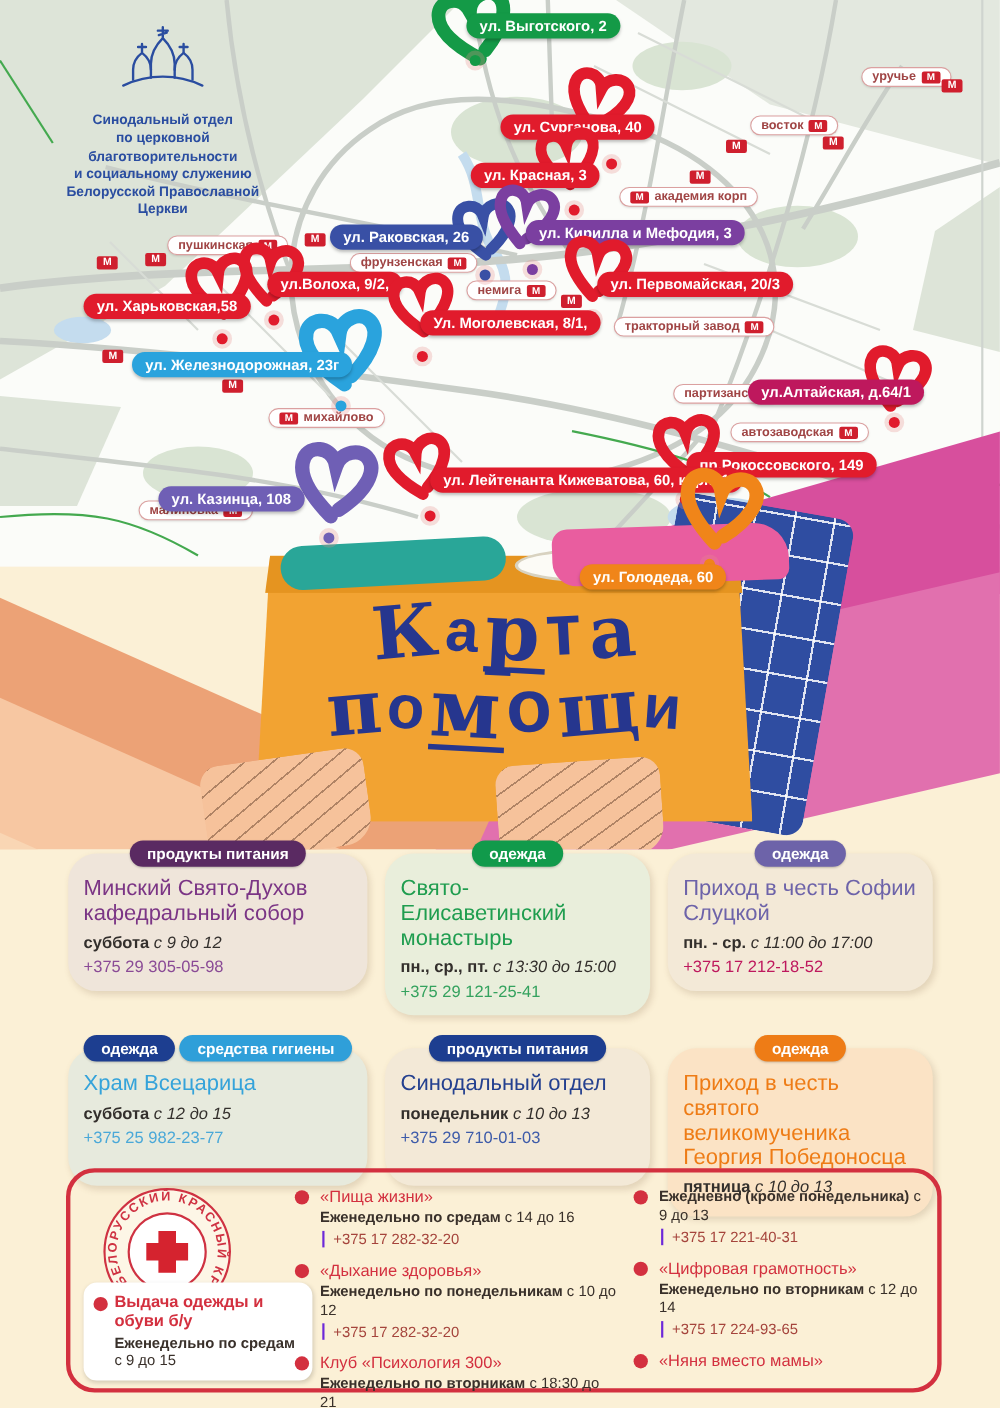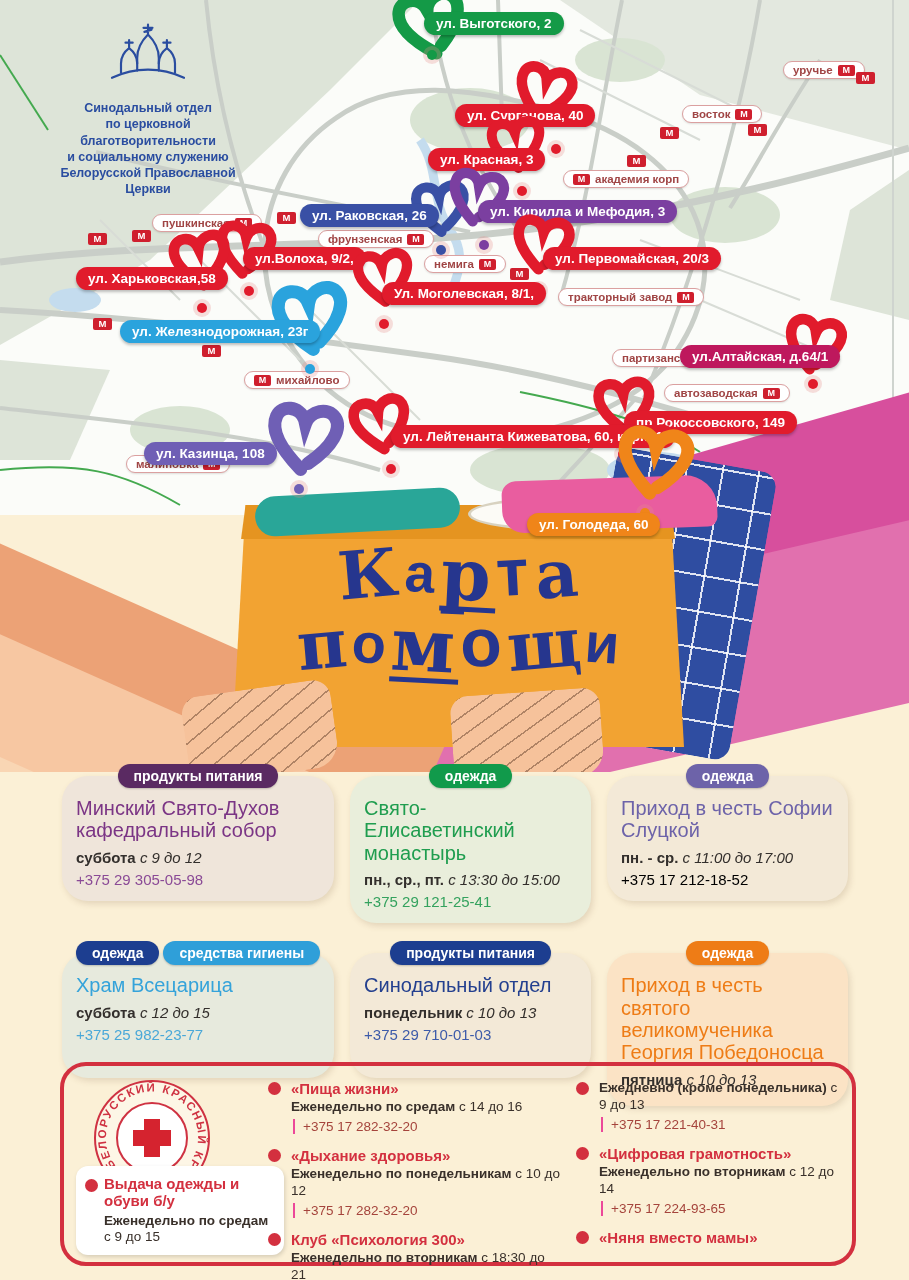--- a/index.html
+++ b/index.html
@@ -82,24 +82,24 @@
       padding:9px 8px 9px 28px;box-shadow:1px 2px 4px rgba(0,0,0,.15);}
   .hl-title{color:#d3303f;font-weight:bold;font-size:15px;line-height:1.15;margin-bottom:3px;}
   .hl-sched{font-size:13.5px;color:#39302a;line-height:1.25;}
   .hl-sched b{font-weight:bold;}
   .rc-col{position:absolute;top:14px;display:flex;flex-direction:column;gap:13px;}
   #rc-col1{left:202px;width:296px;}
   #rc-col2{left:510px;width:268px;}
   .rc-item{position:relative;padding-left:25px;}
   .rc-bullet{position:absolute;left:2px;top:2px;width:13px;height:13px;border-radius:50%;background:#d3303f;}
   .hb{left:9px;top:13px;}
-  .rc-title{color:#d3303f;font-weight:bold;font-size:15px;line-height:1.15;margin-bottom:2px;}
+  .rc-title{color:#d3303f;font-weight:normal;font-size:15px;line-height:1.15;margin-bottom:2px;}
   .rc-sched{font-size:13.5px;color:#39302a;line-height:1.25;}
   .rc-sched b{font-weight:bold;}
-  .rc-phone{font-size:13.5px;color:#a5443c;border-left:2px solid #ec4899;padding-left:8px;margin:3px 0 0 2px;}
+  .rc-phone{font-size:13.5px;color:#a5443c;border-left:2px solid #6d28d9;padding-left:8px;margin:3px 0 0 2px;}
 </style>
 </head>
 <body>
 
 <div id="poster">
 
   <div class="map">
     <svg class="mapbg" width="909" height="515" viewBox="0 0 909 515">
       <rect width="909" height="515" fill="#fbfcf9"></rect>
       <path d="M0,0 H420 L330,90 L150,260 L0,345 Z" fill="#dde4d8"></path>
@@ -321,21 +321,21 @@
         <div class="card-title" style="color: rgb(31, 157, 79);">Свято-Елисаветинский монастырь</div>
         <div class="card-sched"><b>пн., ср., пт.</b> <i>с 13:30 до 15:00</i></div>
         <div class="card-phone" style="color: rgb(52, 162, 94);">+375 29 121-25-41</div>
       </div>
       <div class="card" style="background: rgb(243, 233, 215);">
         <div class="badge-row">
           <span class="badge" style="background: rgb(109, 99, 169);">одежда</span>
         </div>
         <div class="card-title" style="color: rgb(109, 99, 169);">Приход в честь Софии Слуцкой</div>
         <div class="card-sched"><b>пн. - ср.</b> <i>с 11:00 до 17:00</i></div>
-        <div class="card-phone" style="color: #000000;">+375 17 212-18-52</div>
+        <div class="card-phone" style="color: #be185d;">+375 17 212-18-52</div>
       </div>
       <div class="card" style="background: rgb(231, 234, 221);">
         <div class="badge-row">
           <span class="badge" style="background: rgb(29, 62, 144);">одежда</span>
           <span class="badge" style="background: rgb(47, 159, 217);">средства гигиены</span>
         </div>
         <div class="card-title" style="color: rgb(53, 163, 218);">Храм Всецарица</div>
         <div class="card-sched"><b>суббота</b> <i>с 12 до 15</i></div>
         <div class="card-phone" style="color: rgb(74, 168, 216);">+375 25 982-23-77</div>
       </div>

